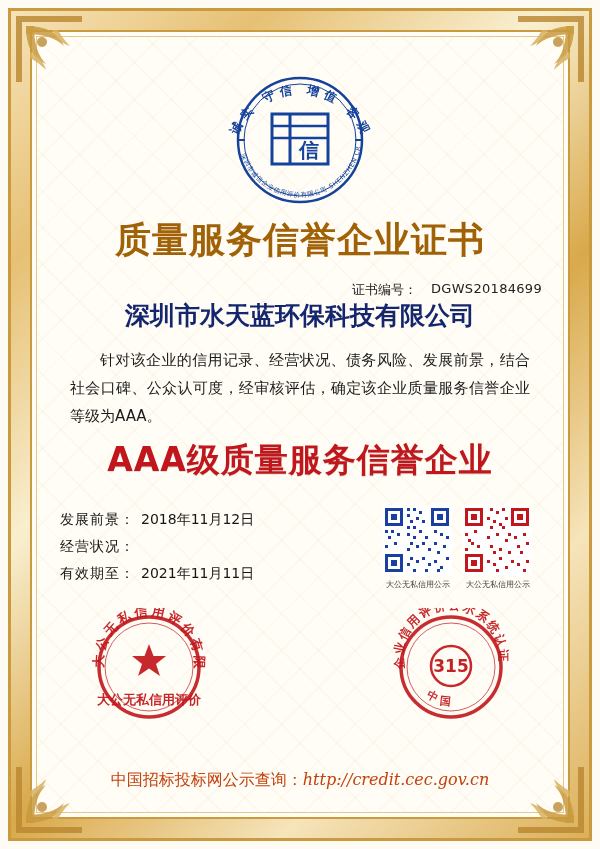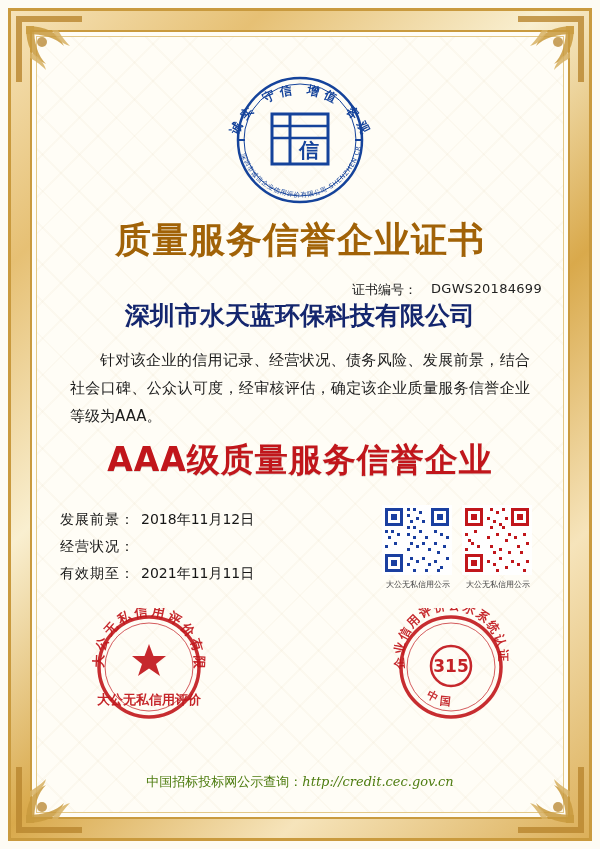--- a/index.html
+++ b/index.html
@@ -198,22 +198,22 @@
     height: 120px;
   }
   .seal { width: 118px; height: 118px; position: relative; }
 
   .footer-note {
     position: absolute;
     bottom: 14px;
     left: 0; right: 0;
     text-align: center;
     font-family: "DejaVu Sans", "Liberation Sans", sans-serif;
-    font-size: 13px;
-    color: #4d7c0f;
+    font-size: 16px;
+    color: #c2410c;
   }
   .footer-note .url {
     font-style: italic;
     font-family: "DejaVu Serif", "Liberation Serif", serif;
   }
 </style>
 </head>
 <body>
 
 <div id="certificate">

